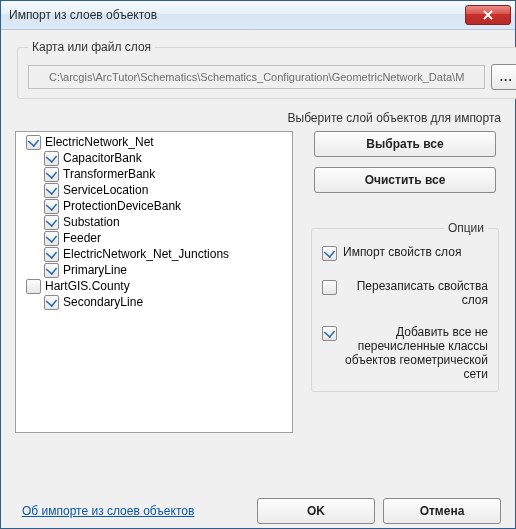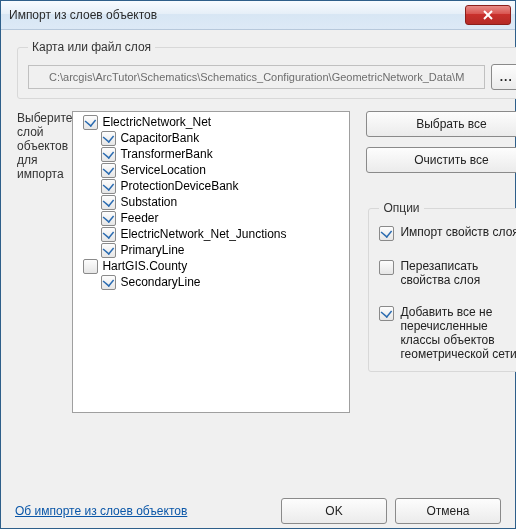--- a/index.html
+++ b/index.html
@@ -82,36 +82,38 @@
     display: flex;
     align-items: center;
   }
   .btn {
     height: 24px;
     border: 1px solid #8a8a8a;
     border-radius: 3px;
     background: linear-gradient(to bottom, #fdfdfd 0%, #ebebeb 100%);
     font-size: 12px;
     color: #222;
-    padding: 0 14px;
+    padding: 0 20px;
     cursor: default;
     display: inline-flex;
     align-items: center;
     justify-content: center;
+    font-weight: bold;
   }
   .btn.small {
     width: 28px; padding: 0;
     font-weight: bold;
     letter-spacing: 1px;
   }
   .mid-section {
     margin-top: 4px;
     flex: 1;
     display: flex;
-    flex-direction: row;
+    flex-direction: column;
+    text-align: right;
   }
   .mid-label {
     font-size: 12px;
     color: #333;
     margin-bottom: 6px;
     margin-left: 2px;
   }
   .mid-columns {
     flex: 1;
     display: flex;
@@ -198,20 +200,21 @@
     display: flex;
     align-items: center;
     padding-top: 8px;
     gap: 8px;
   }
   .footer .help {
     color: #0b57a8;
     text-decoration: underline;
     font-size: 12px;
     flex: none;
+    margin-left: 7px;
   }
   .footer .spacer { flex: 1; }
   .footer .btn { width: 76px; }
 </style>
 </head>
 <body>
 
 <div class="window">
   <div class="titlebar">
     <div class="title">Импорт из слоев объектов</div>

